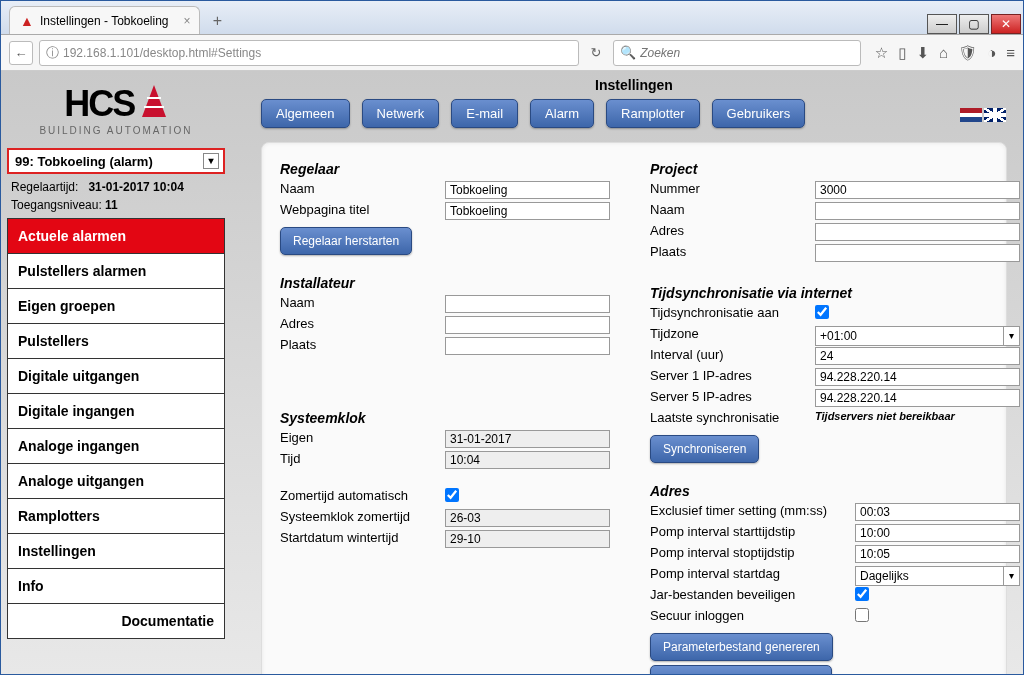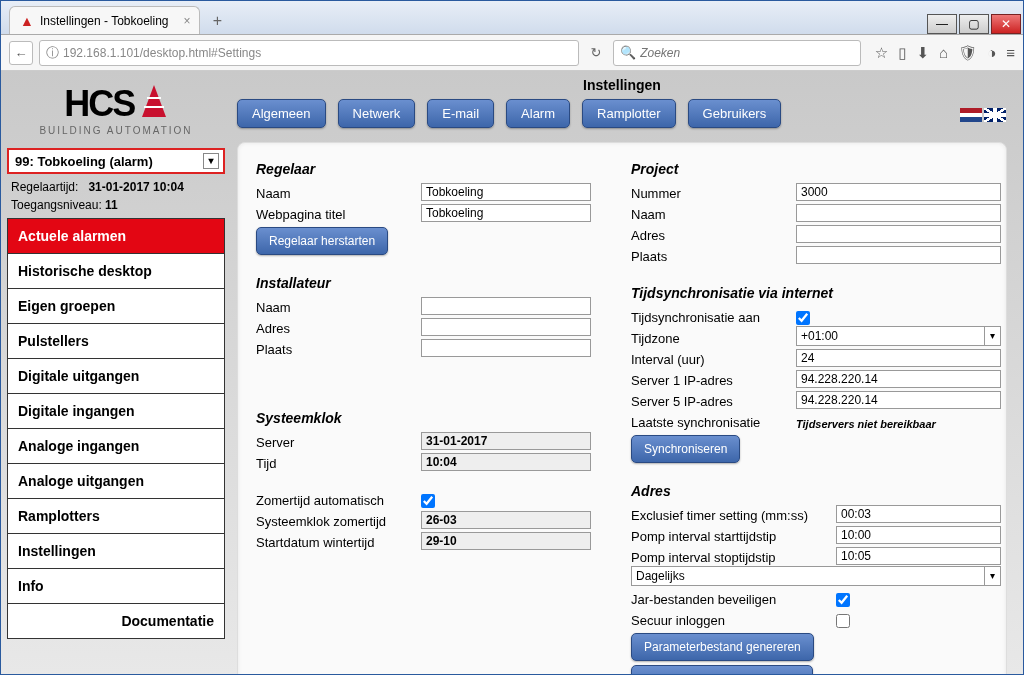--- a/index.html
+++ b/index.html
@@ -24,21 +24,21 @@
 .urlbox { flex: 0 0 540px; height: 26px; border: 1px solid #bbb; border-radius: 3px; background: #fff; display: flex; align-items: center; padding: 0 6px; }
 .urlbox input { border: none; outline: none; width: 100%; font-size: 12px; color: #888; }
 .urlbox .proto { color: #888; margin-right: 4px; font-size: 13px; }
 .reloadbtn { width: 22px; text-align: center; color: #666; cursor: pointer; }
 .searchbox { flex: 1; height: 26px; border: 1px solid #bbb; border-radius: 3px; background: #fff; display: flex; align-items: center; padding: 0 6px; }
 .searchbox input { border: none; outline: none; width: 100%; font-size: 12px; font-style: italic; color: #aaa; }
 .toolbar-icons { display: flex; gap: 10px; margin-left: 8px; color: #555; }
 .toolbar-icons span { cursor: pointer; font-size: 15px; }
 
 
-.content { flex: 1; display: flex; background: linear-gradient(#c9c9c9,#e8e8e8); overflow: hidden; }
+.content { flex: 1; display: flex; background: linear-gradient(#c9c9c9,#e8e8e8); overflow: hidden; gap: 24px; }
 
 
 .sidebar { width: 230px; background: transparent; padding: 4px 6px; display: flex; flex-direction: column; }
 .logo { padding: 8px 12px 6px; text-align: center; }
 .logo-main { font-family: Arial Black, Arial; font-size: 36px; font-weight: 900; letter-spacing: -2px; }
 .logo-tri { display: inline-block; vertical-align: top; margin-left: 2px; }
 .logo-sub { font-size: 10px; letter-spacing: 2px; color: #666; }
 .selector { border: 2px solid #d22; background: #fff; height: 26px; display: flex; align-items: center; padding: 0 6px; margin: 6px 0 4px; font-weight: bold; position: relative; }
 .selector .chev { position: absolute; right: 4px; border: 1px solid #888; width: 16px; height: 16px; text-align: center; line-height: 13px; font-size: 10px; }
 .meta { font-size: 12px; padding: 2px 4px; }
@@ -58,24 +58,24 @@
 .flag-gb::before{background:linear-gradient(to bottom right,transparent 45%,#fff 45% 55%,transparent 55%),linear-gradient(to bottom left,transparent 45%,#fff 45% 55%,transparent 55%);}
 .flag-gb::after{background:linear-gradient(#fff,#fff) center/100% 4px no-repeat,linear-gradient(#fff,#fff) center/4px 100% no-repeat,linear-gradient(#c8102e,#c8102e) center/100% 2px no-repeat,linear-gradient(#c8102e,#c8102e) center/2px 100% no-repeat;}
 
 .tabrow { display: flex; gap: 12px; margin-bottom: 14px; }
 .ui-tab { background: linear-gradient(#6a8fcf,#3d66aa); color: #fff; border: 1px solid #2a4a82; border-radius: 5px; padding: 6px 14px; font-size: 13px; cursor: pointer; box-shadow: 0 1px 2px rgba(0,0,0,.3); }
 
 .panel { background: #fafafa; border: 1px solid #ddd; border-radius: 8px; box-shadow: inset 0 0 4px rgba(0,0,0,.08); padding: 14px 18px 22px; }
 .cols { display: flex; gap: 40px; }
 .col { flex: 1; }
 .section-hdr { font-weight: bold; font-size: 14px; margin: 4px 0 4px; font-style: italic; }
-.row { display: flex; align-items: flex-end; min-height: 20px; margin-bottom: 1px; }
+.row { display: flex; align-items: flex-start; min-height: 20px; margin-bottom: 1px; }
 .row label { width: 165px; font-size: 13px; }
 .inp { flex: 1; height: 18px; border: 1px solid #999; background: #fff; font-size: 12px; padding: 0 4px; }
-.inp.ro { background: #eee; font-weight: bold; }
+.inp.ro { background: #eee; }
 .sel { flex: 1; height: 20px; border: 1px solid #999; background: #fff; font-size: 12px; position: relative; padding: 0 4px; line-height: 18px; }
 .sel .chev { position: absolute; right: 0; top: 0; width: 16px; height: 18px; border-left: 1px solid #999; text-align: center; font-size: 10px; line-height: 18px; }
 .btn { background: linear-gradient(#6a8fcf,#3d66aa); color: #fff; border: 1px solid #2a4a82; border-radius: 5px; padding: 6px 12px; font-size: 12px; cursor: pointer; box-shadow: 0 1px 2px rgba(0,0,0,.3); margin-right: 6px; margin-top: 4px; display: inline-block; }
 .gap { height: 16px; }
 .statictext { font-size: 11px; font-weight: bold; font-style: italic; }
 input[type=checkbox]{ width:14px; height:14px; }
 </style>
 </head>
 <body>
 
@@ -137,21 +137,21 @@
         <span class="chev">▾</span>
       </div>
       <div class="meta">
         <span>Regelaartijd:</span>&nbsp;&nbsp;&nbsp;<b>31-01-2017 10:04</b>
       </div>
       <div class="meta">
         <span>Toegangsniveau:</span>&nbsp;<b>11</b>
       </div>
       <div class="sidemenu">
         <div class="side-item active">Actuele alarmen</div>
-        <div class="side-item">Historische desktop</div>
+        <div class="side-item">Pulstellers alarmen</div>
         <div class="side-item">Eigen groepen</div>
         <div class="side-item">Pulstellers</div>
         <div class="side-item">Digitale uitgangen</div>
         <div class="side-item">Digitale ingangen</div>
         <div class="side-item">Analoge ingangen</div>
         <div class="side-item">Analoge uitgangen</div>
         <div class="side-item">Ramplotters</div>
         <div class="side-item">Instellingen</div>
         <div class="side-item">Info</div>
         <div class="side-item">Documentatie</div>
@@ -201,21 +201,21 @@
             <div class="row">
                 <label>Plaats</label>
                 <input class="inp" value="" style="">
               </div>
 
             <div class="gap"></div>
               <div class="gap"></div>
               <div class="gap"></div>
             <div class="section-hdr">Systeemklok</div>
             <div class="row">
-                <label>Server</label>
+                <label>Eigen</label>
                 <input class="inp ro" readonly="" value="31-01-2017" style="">
               </div>
             <div class="row">
                 <label>Tijd</label>
                 <input class="inp ro" readonly="" value="10:04" style="">
               </div>
             <div class="gap"></div>
             <div class="row">
                 <label>Zomertijd automatisch</label>
                 <input type="checkbox" checked="" style="">
@@ -285,20 +285,21 @@
               </div>
             <div class="row">
                 <label style="width:205px">Pomp interval starttijdstip</label>
                 <input class="inp" value="10:00" style="">
               </div>
             <div class="row">
                 <label style="width:205px">Pomp interval stoptijdstip</label>
                 <input class="inp" value="10:05" style="">
               </div>
             <div class="row">
+                <label style="width:205px">Pomp interval startdag</label>
               <div class="sel"><span>Dagelijks</span><span class="chev">▾</span></div>
             </div>
             <div class="row">
                 <label style="width:205px">Jar-bestanden beveiligen</label>
                 <input type="checkbox" checked="" style="">
               </div>
             <div class="row">
                 <label style="width:205px">Secuur inloggen</label>
                 <input type="checkbox" style="">
               </div>

